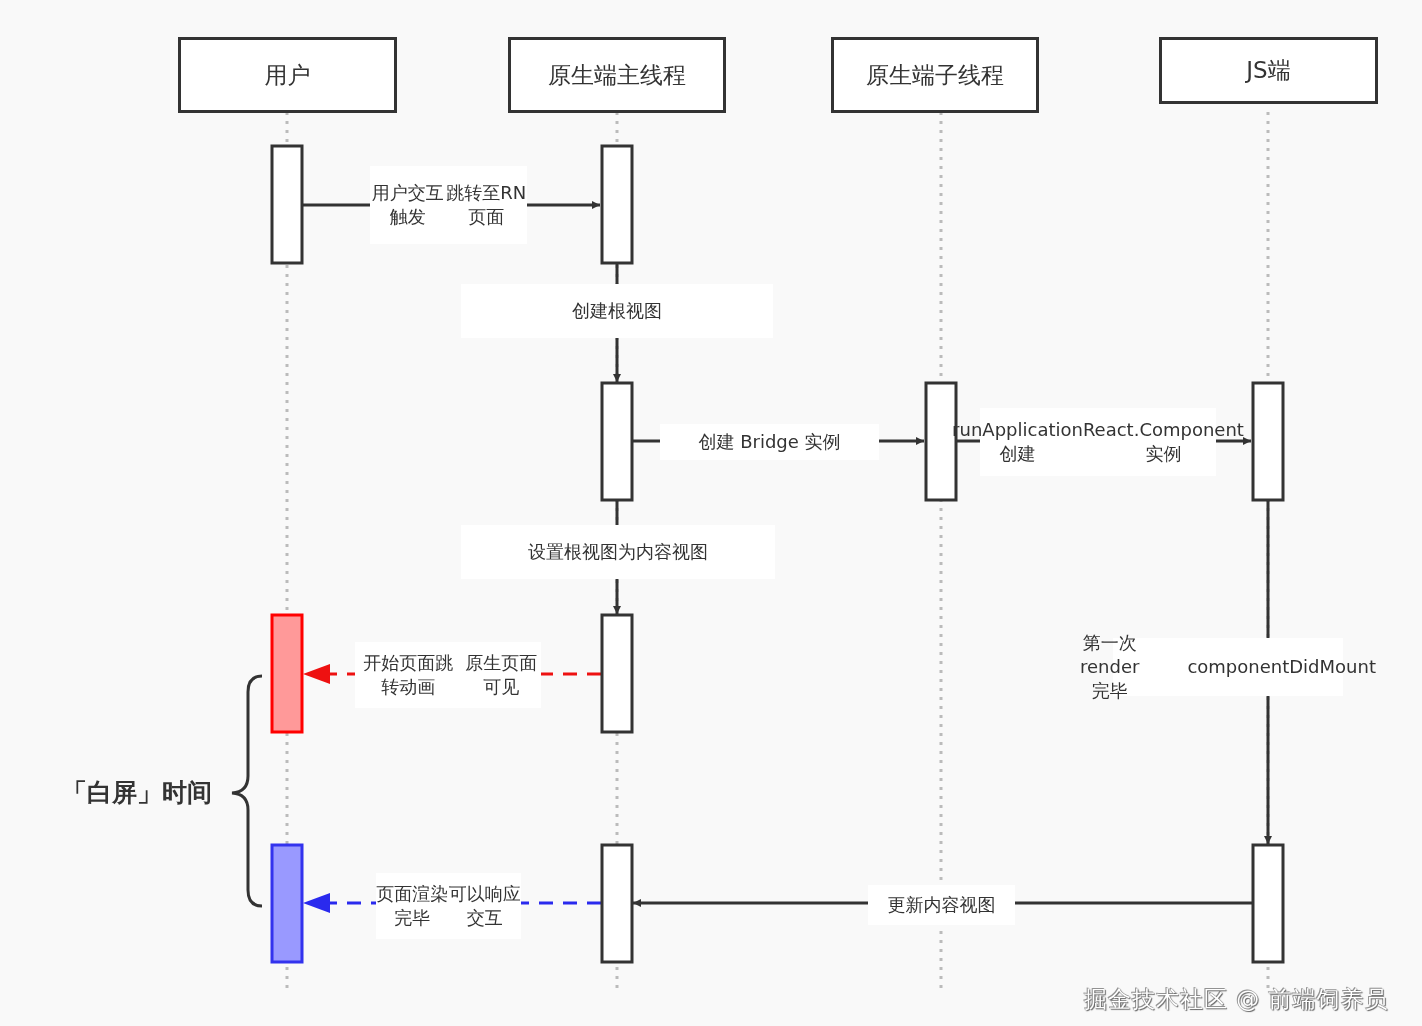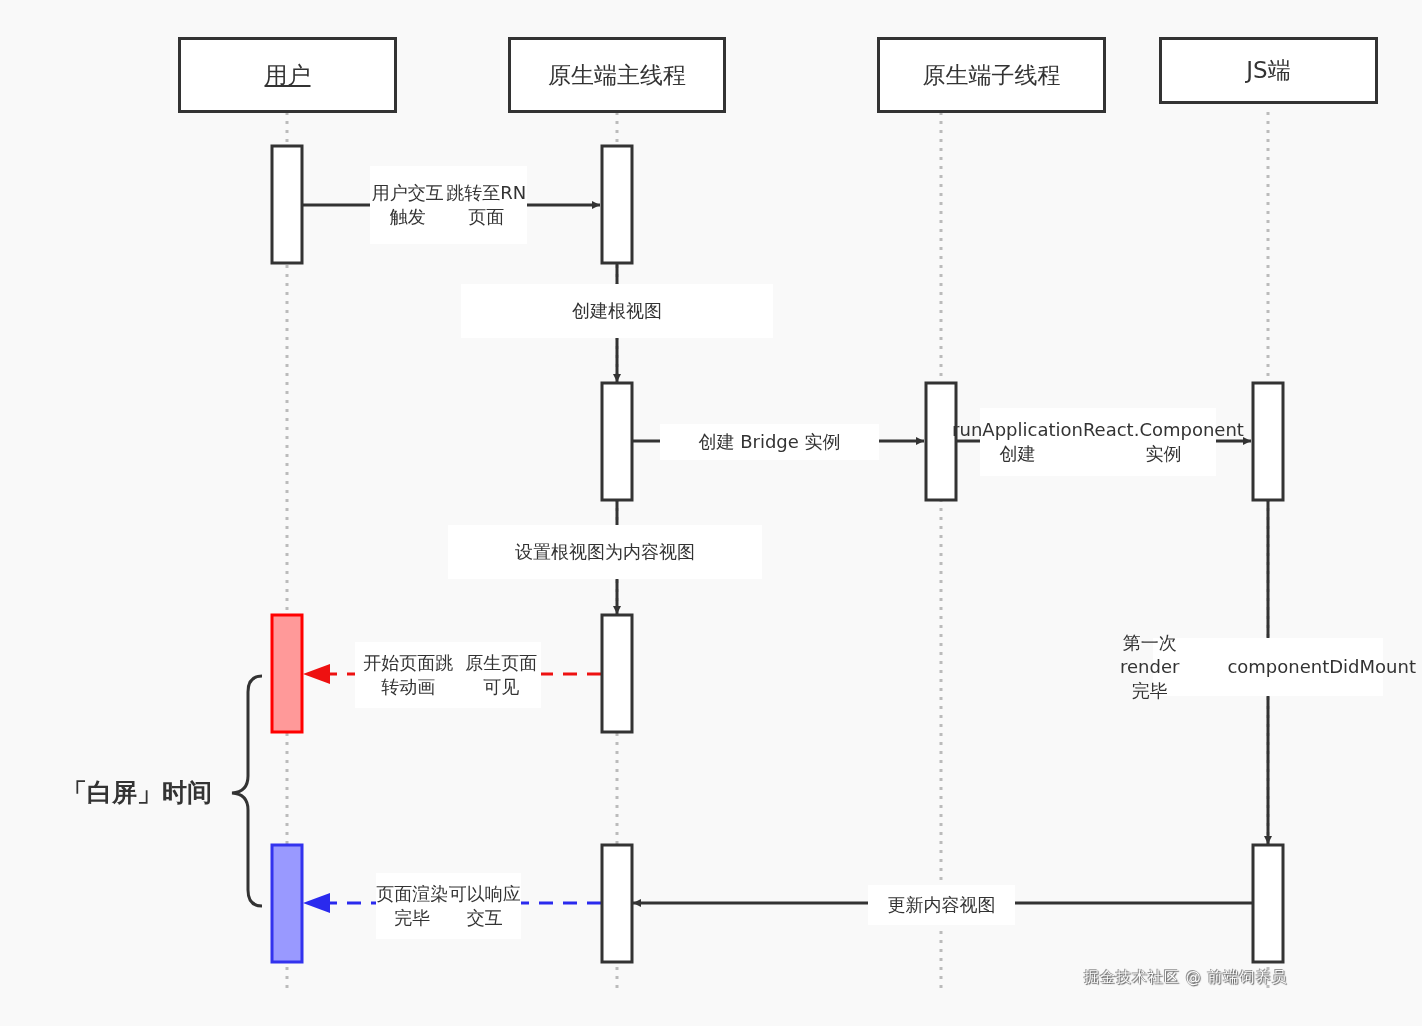--- a/index.html
+++ b/index.html
@@ -3,21 +3,21 @@
 <meta charset="utf-8">
 <style>
   html, body { margin:0; padding:0; background:#f9f9f9; }
   body { width:1422px; height:1026px; position:relative; overflow:hidden;
          font-family:"DejaVu Sans","Liberation Sans",sans-serif; color:#333; }
   svg { position:absolute; left:0; top:0; }
   .lbl { position:absolute; background:#fff; text-align:center; font-size:18px; line-height:24px; color:#333;
          display:flex; justify-content:center; align-items:center; }
   .actor { position:absolute; background:#fff; border:3px solid #333; box-sizing:border-box;
            display:flex; align-items:center; justify-content:center; font-size:23px; color:#333; }
-  .wm { position:absolute; font-size:15px; color:#fff; text-shadow:0 0 1px #555, 1px 1px 1px #666, -1px -1px 0 #999; letter-spacing:1px; }
+  .wm { position:absolute; font-size:23px; color:#fff; text-shadow:0 0 1px #555, 1px 1px 1px #666, -1px -1px 0 #999; letter-spacing:1px;margin-top:16px; }
   .brace-label { position:absolute; font-size:25px; font-weight:bold; color:#333; }
 </style>
 </head>
 <body>
 
 <svg width="1422" height="1026">
   <defs>
     <marker id="arr-dark" viewBox="0 0 10 10" refX="10" refY="5" markerWidth="8" markerHeight="8" orient="auto-start-reverse" markerUnits="userSpaceOnUse">
       <path d="M0,0 L10,5 L0,10 z" fill="#333"></path>
     </marker>
@@ -47,55 +47,55 @@
   <rect x="602" y="383" width="30" height="117" fill="#fff" stroke="#333" stroke-width="3"></rect>
   <rect x="602" y="615" width="30" height="117" fill="#fff" stroke="#333" stroke-width="3"></rect>
   <rect x="602" y="845" width="30" height="117" fill="#fff" stroke="#333" stroke-width="3"></rect>
   <rect x="926" y="383" width="30" height="117" fill="#fff" stroke="#333" stroke-width="3"></rect>
   <rect x="1253" y="383" width="30" height="117" fill="#fff" stroke="#333" stroke-width="3"></rect>
   <rect x="1253" y="845" width="30" height="117" fill="#fff" stroke="#333" stroke-width="3"></rect>
 
   <path d="M262,676 Q248,676 248,692 L248,776 Q248,792 232,793 Q248,794 248,810 L248,890 Q248,906 262,906" fill="none" stroke="#333" stroke-width="3"></path>
 </svg>
 
-<div class="actor" style="left:178px;top:37px;width:219px;height:76px;text-decoration:underline;">
+<div class="actor" style="left:178px;top:37px;width:219px;height:76px;">
   <span>用户</span>
 </div>
 <div class="actor" style="left:508px;top:37px;width:218px;height:76px;">
   <span>原生端主线程</span>
 </div>
-<div class="actor" style="left:831px;top:37px;width:229px;height:76px;margin-left:46px;">
+<div class="actor" style="left:831px;top:37px;width:208px;height:76px;">
   <span>原生端子线程</span>
 </div>
 <div class="actor" style="left:1159px;top:37px;width:219px;height:67px;">
   <span>JS端</span>
 </div>
 
 <div class="lbl" style="left:370px;top:166px;width:157px;height:78px;">
   <span>用户交互触发</span>
   <span>跳转至RN页面</span>
 </div>
 <div class="lbl" style="left:461px;top:284px;width:312px;height:54px;">
   <span>创建根视图</span>
 </div>
 <div class="lbl" style="left:660px;top:424px;width:219px;height:36px;">
   <span>创建 Bridge 实例</span>
 </div>
 <div class="lbl" style="left:980px;top:408px;width:236px;height:68px;">
   <span>runApplication创建</span>
   <span>React.Component实例</span>
 </div>
-<div class="lbl" style="left:448px;top:525px;width:314px;height:54px;">
+<div class="lbl" style="left:461px;top:525px;width:314px;height:54px;">
   <span>设置根视图为内容视图</span>
 </div>
 <div class="lbl" style="left:355px;top:642px;width:186px;height:66px;">
   <span>开始页面跳转动画</span>
   <span>原生页面可见</span>
 </div>
-<div class="lbl" style="left:1153px;top:638px;width:230px;height:58px;gap:48px;">
+<div class="lbl" style="left:1113px;top:638px;width:230px;height:58px;gap:48px;">
   <span>第一次render完毕</span>
   <span>componentDidMount</span>
 </div>
 <div class="lbl" style="left:868px;top:885px;width:147px;height:40px;align-items:center;">
   <span>更新内容视图</span>
 </div>
 <div class="lbl" style="left:376px;top:873px;width:145px;height:66px;text-align:center;">
   <span>页面渲染完毕</span>
   <span>可以响应交互</span>
 </div>

